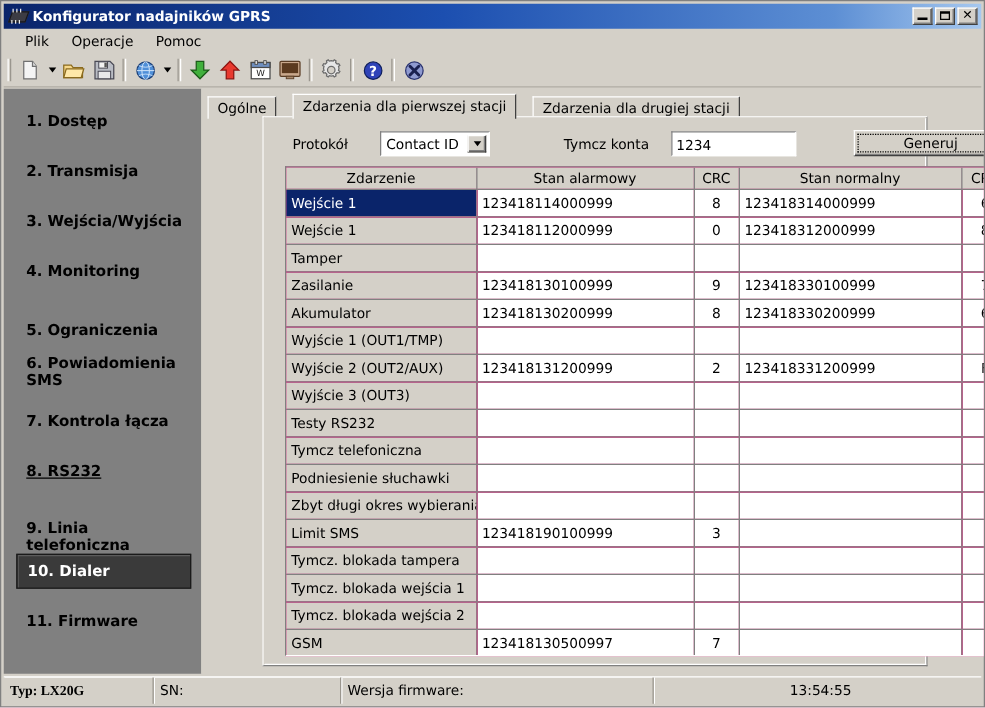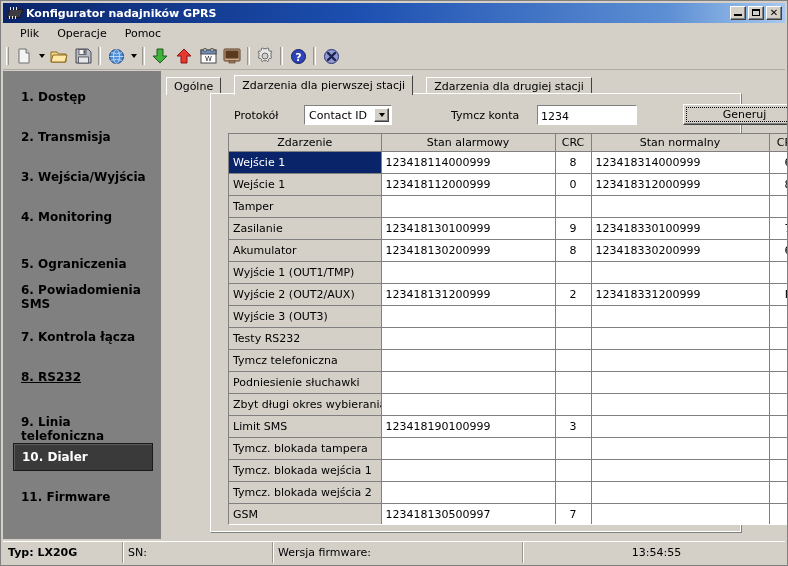--- a/index.html
+++ b/index.html
@@ -442,21 +442,21 @@
   .scell {
     font-size: 11px;
     color: #000;
     display: flex; align-items: center;
     padding-left: 5px;
     box-sizing: border-box;
     font-family: "DejaVu Sans", sans-serif;
     border-right: 1px solid #9a968e;
     box-shadow: 1px 0 0 #ffffff;
   }
-  .scell.b { font-weight: bold; }
+  .scell.b { font-weight: bold; font-family: Liberation Serif, serif; }
   .scell.last { border-right: none; box-shadow:none; justify-content:center; flex:1; }
 </style>
 </head>
 <body>
 
 <div id="app">
 
   <div class="titlebar">
     <div class="title-icon">
       <div class="chip-body"></div>

